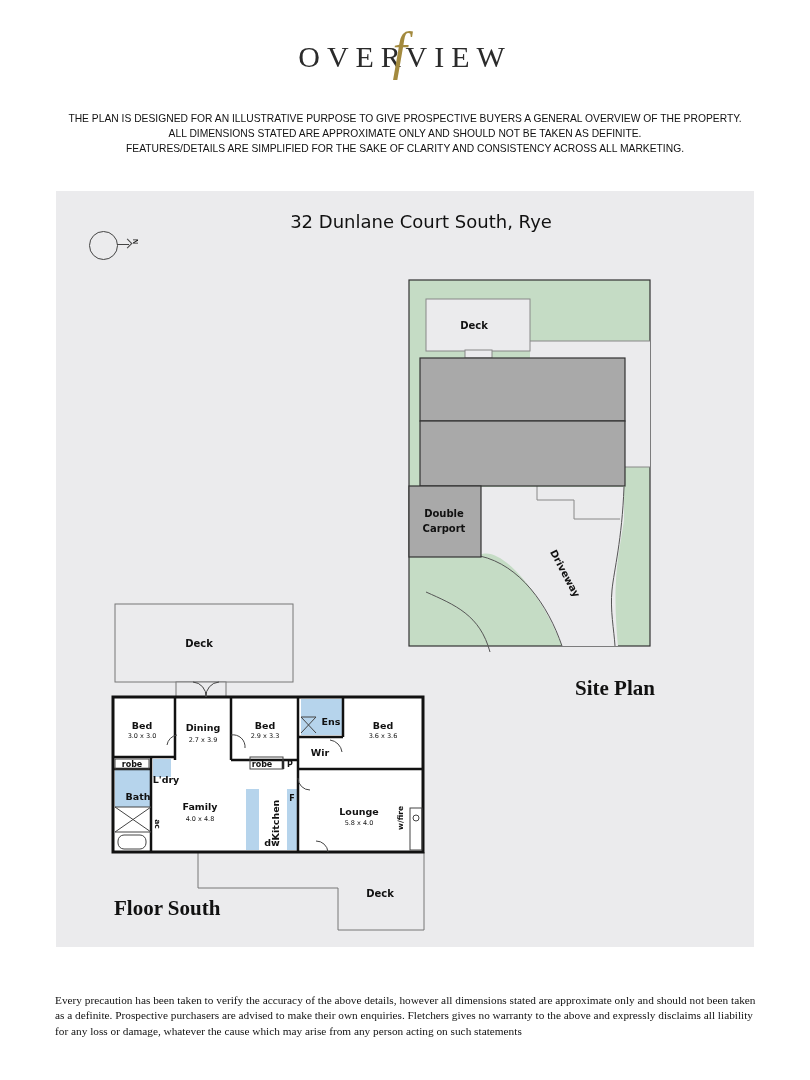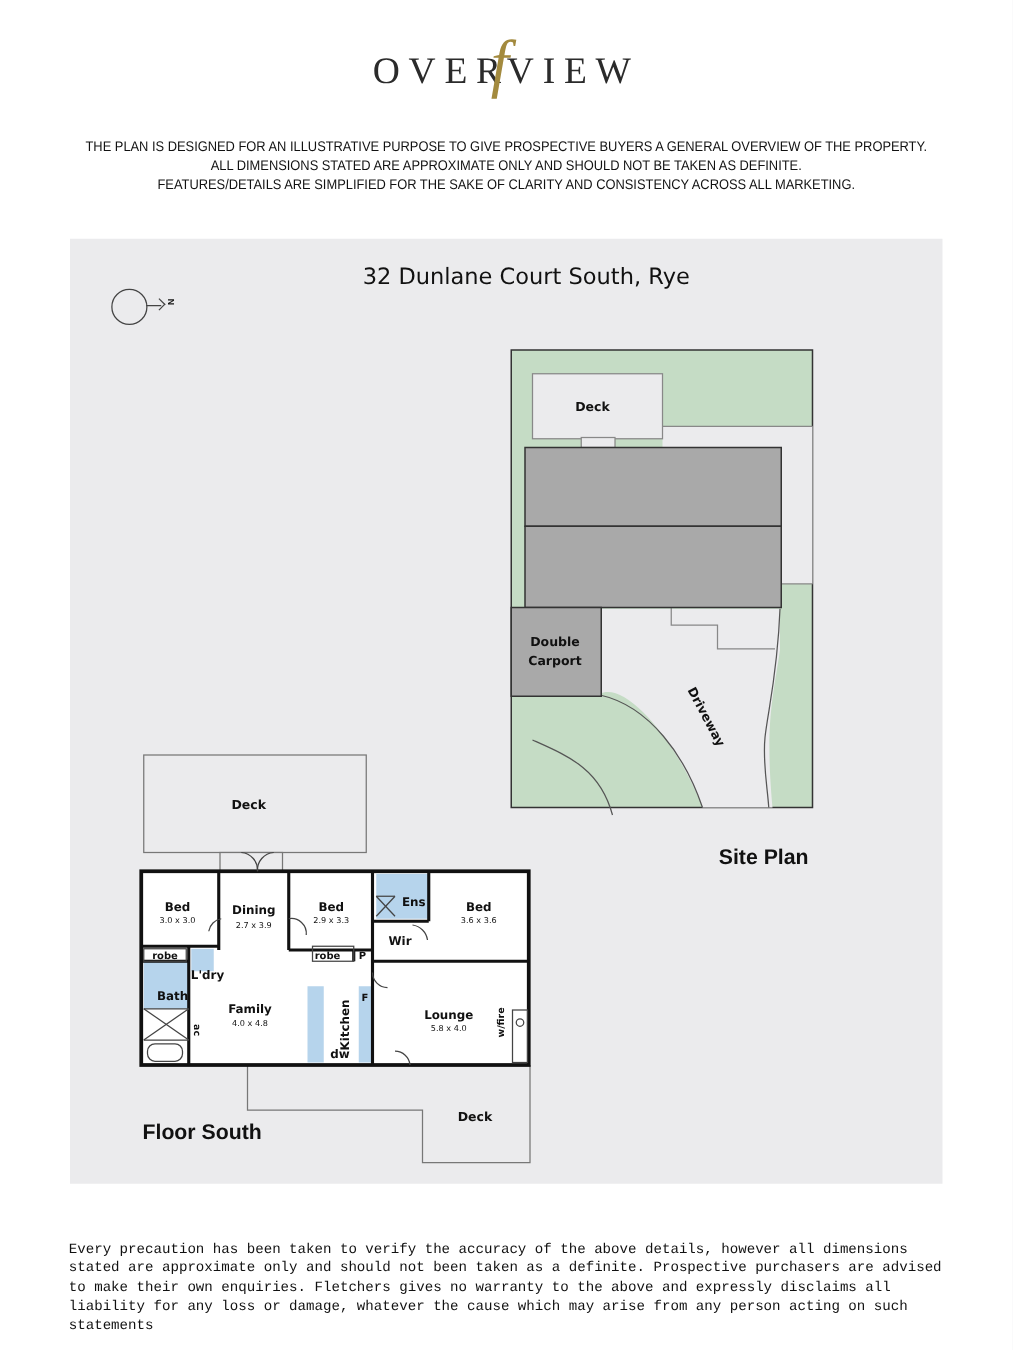--- a/index.html
+++ b/index.html
@@ -9,22 +9,22 @@
   .logo-f { position:absolute; left:50%; top:-14px; transform:translateX(-58%); font-family:"Liberation Serif", serif; font-style:italic; font-size:52px; color:#a38a3e; line-height:1; }
   .disclaimer-top { position:absolute; left:0; top:111px; width:810px; text-align:center; font-size:11.2px; line-height:15px; color:#111; font-family:"Liberation Sans", sans-serif; transform:scaleX(0.92); transform-origin:center; }
   .panel { position:absolute; left:56px; top:191px; width:698px; height:756px; background:#ebebed; }
   .address { position:absolute; left:16px; top:211px; width:810px; text-align:center; font-size:18px; color:#111; font-family:"DejaVu Sans", sans-serif; }
   .compass { position:absolute; left:89px; top:231px; width:27px; height:27px; border:1.2px solid #444; border-radius:50%; }
   .compass-arrow { position:absolute; left:117px; top:244px; width:12px; height:1px; background:#444; }
   .compass-head { position:absolute; left:124px; top:240px; width:6px; height:6px; border-top:1px solid #444; border-right:1px solid #444; transform:rotate(45deg); }
   .compass-n { position:absolute; left:133px; top:238px; font-size:7px; transform:rotate(90deg); font-weight:bold; }
   svg.plan { position:absolute; left:0; top:0; }
   .plan-label { font-family:"DejaVu Sans", sans-serif; }
-  .site-title, .floor-title { position:absolute; font-size:17px; font-weight:bold; font-family:Liberation Sans, sans-serif; color:#111; }
-  .disclaimer-bottom { position:absolute; left:55px; top:993px; width:710px; font-size:11.3px; line-height:15.3px; color:#111; font-family:Liberation Mono, monospace; }
+  .site-title, .floor-title { position:absolute; font-size:21px; font-weight:bold; font-family:Liberation Serif, serif; color:#111; }
+  .disclaimer-bottom { position:absolute; left:55px; top:993px; width:710px; font-size:11.3px; line-height:15.3px; color:#111; font-family:Liberation Serif, serif; }
 </style>
 </head>
 <body>
 
 <div class="logo">
   <span class="logo-text">
     <span class="logo-f">f</span>
     <span>OVERVIEW</span>
   </span>
 </div>

